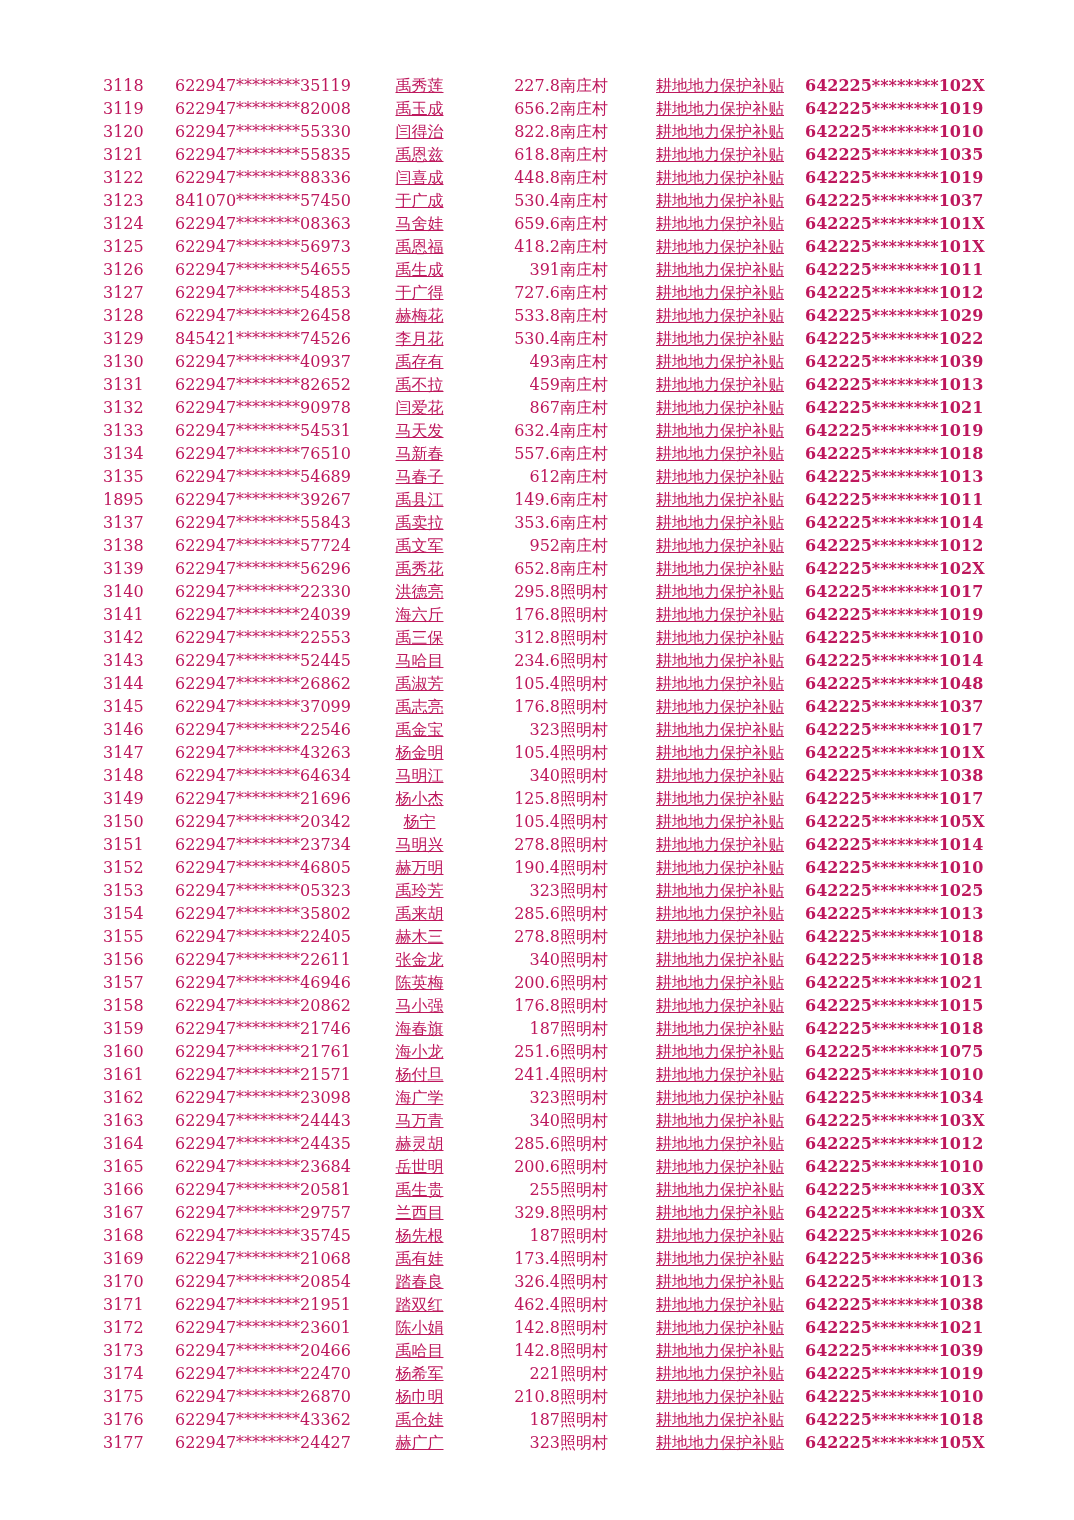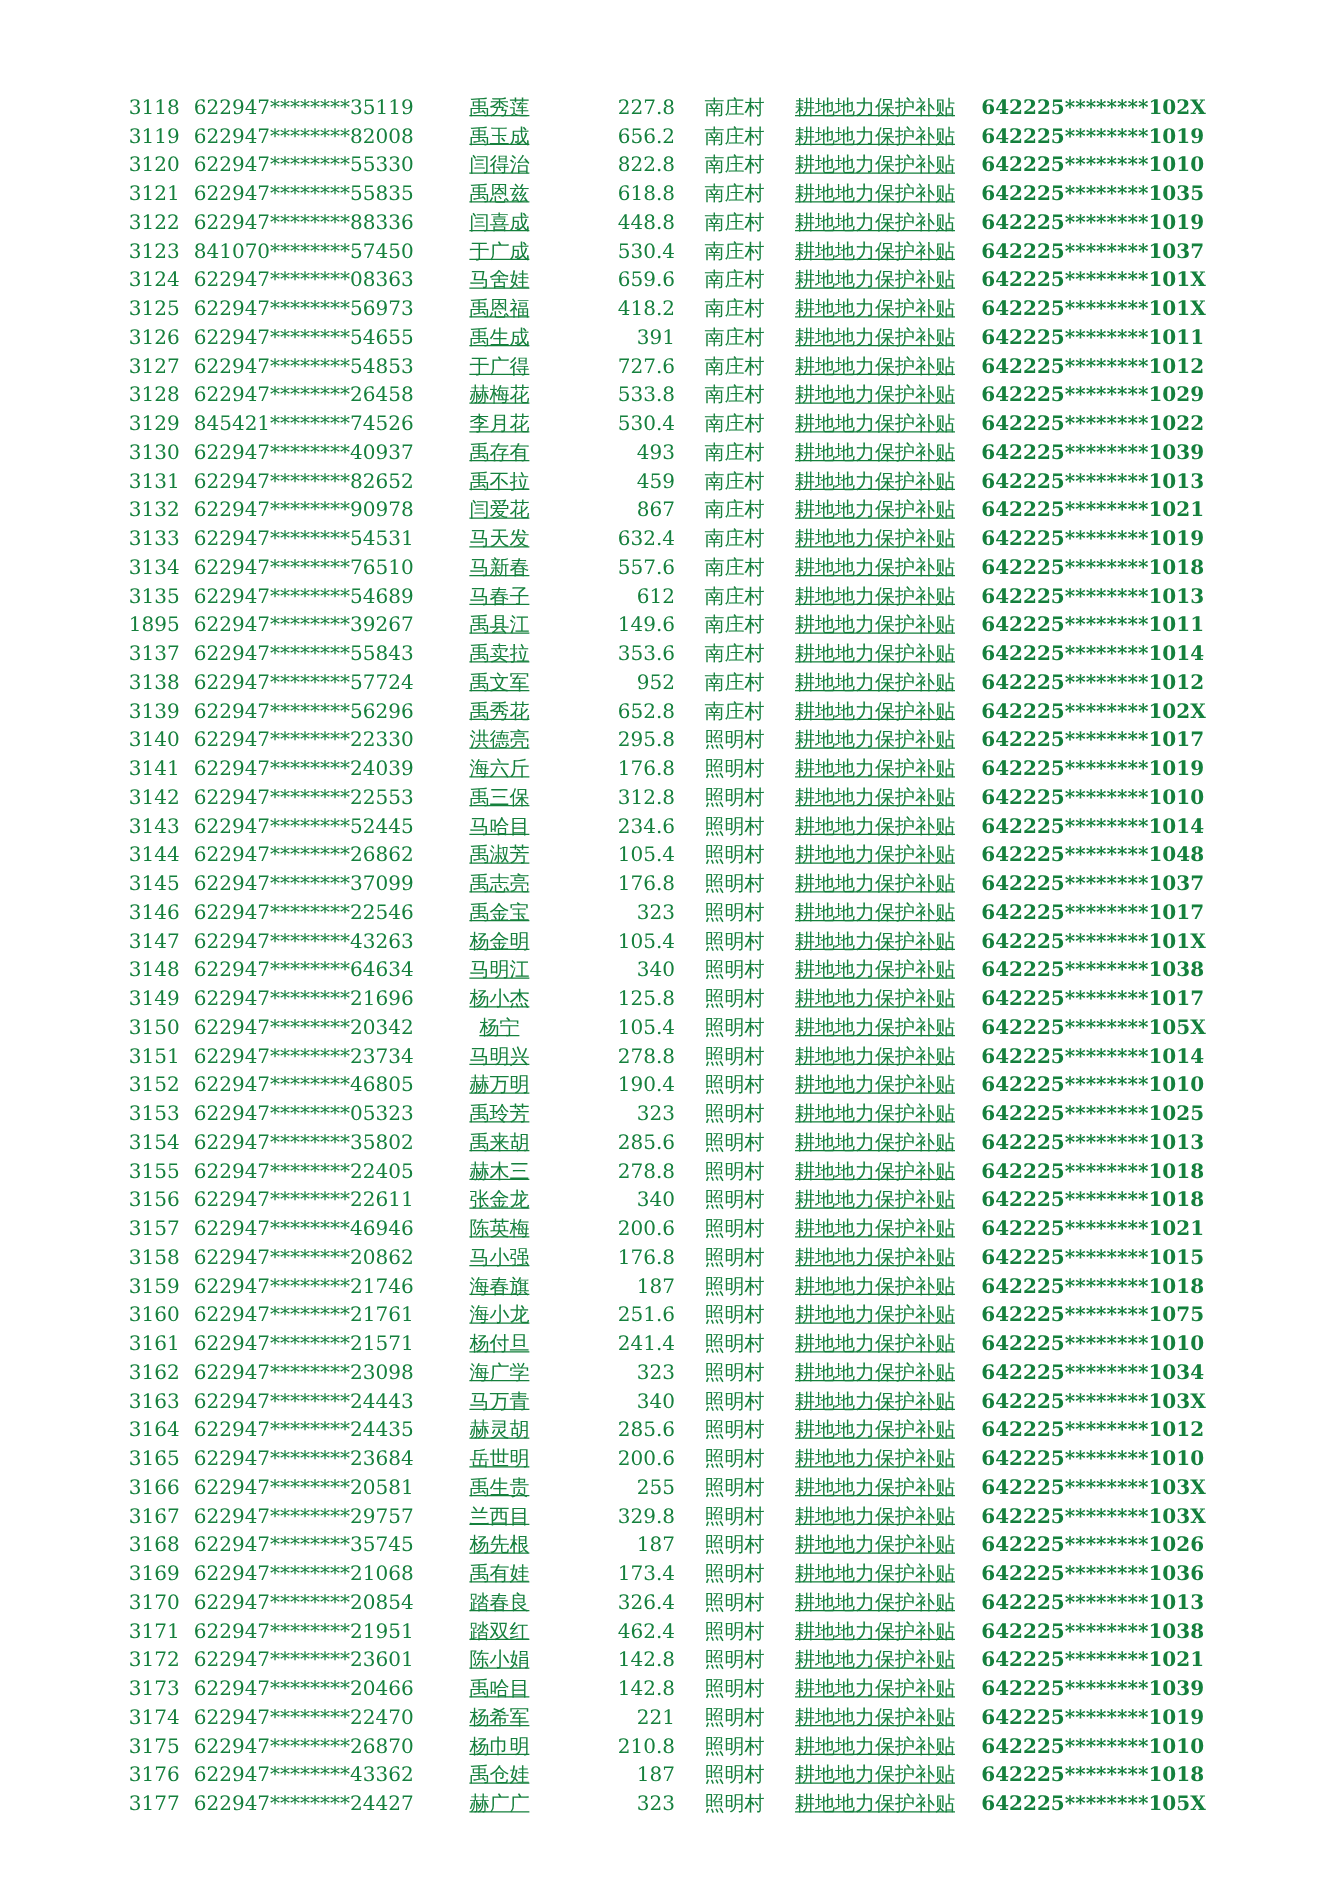--- a/index.html
+++ b/index.html
@@ -8,40 +8,40 @@
     background: #ffffff;
   }
   .page {
     position: relative;
     width: 1074px;
     height: 1520px;
     background: #ffffff;
     overflow: hidden;
     font-family: "DejaVu Serif", "Liberation Serif", serif;
     font-size: 16px;
-    color: #15803d;
+    color: #be185d;
   }
   .table {
     position: absolute;
     top: 74px;
     left: 0;
     right: 0;
   }
   .row {
     display: flex;
     height: 23px;
     line-height: 23px;
     white-space: nowrap;
   }
   .c  { display: block; overflow: visible; }
   .c1 { margin-left: 103px; width: 40px;  text-align: center; }
-  .c2 { margin-left: 12px;  width: 174px; text-align: left; }
+  .c2 { margin-left: 32px;  width: 174px; text-align: left; }
   .c3 { width: 141px; text-align: center; text-decoration: underline; }
   .c4 { width: 70px;  text-align: right; }
-  .c5 { width: 95px;  text-align: center; }
+  .c5 { width: 95px;  }
   .c6 { width: 130px; text-align: center; text-decoration: underline; }
   .c7 { margin-left: 20px; text-align: left; font-weight: bold; }
 </style>
 </head>
 <body>
 
 <div class="page">
   <div class="table">
   <div class="row">
     <span class="c c1">3118</span>

